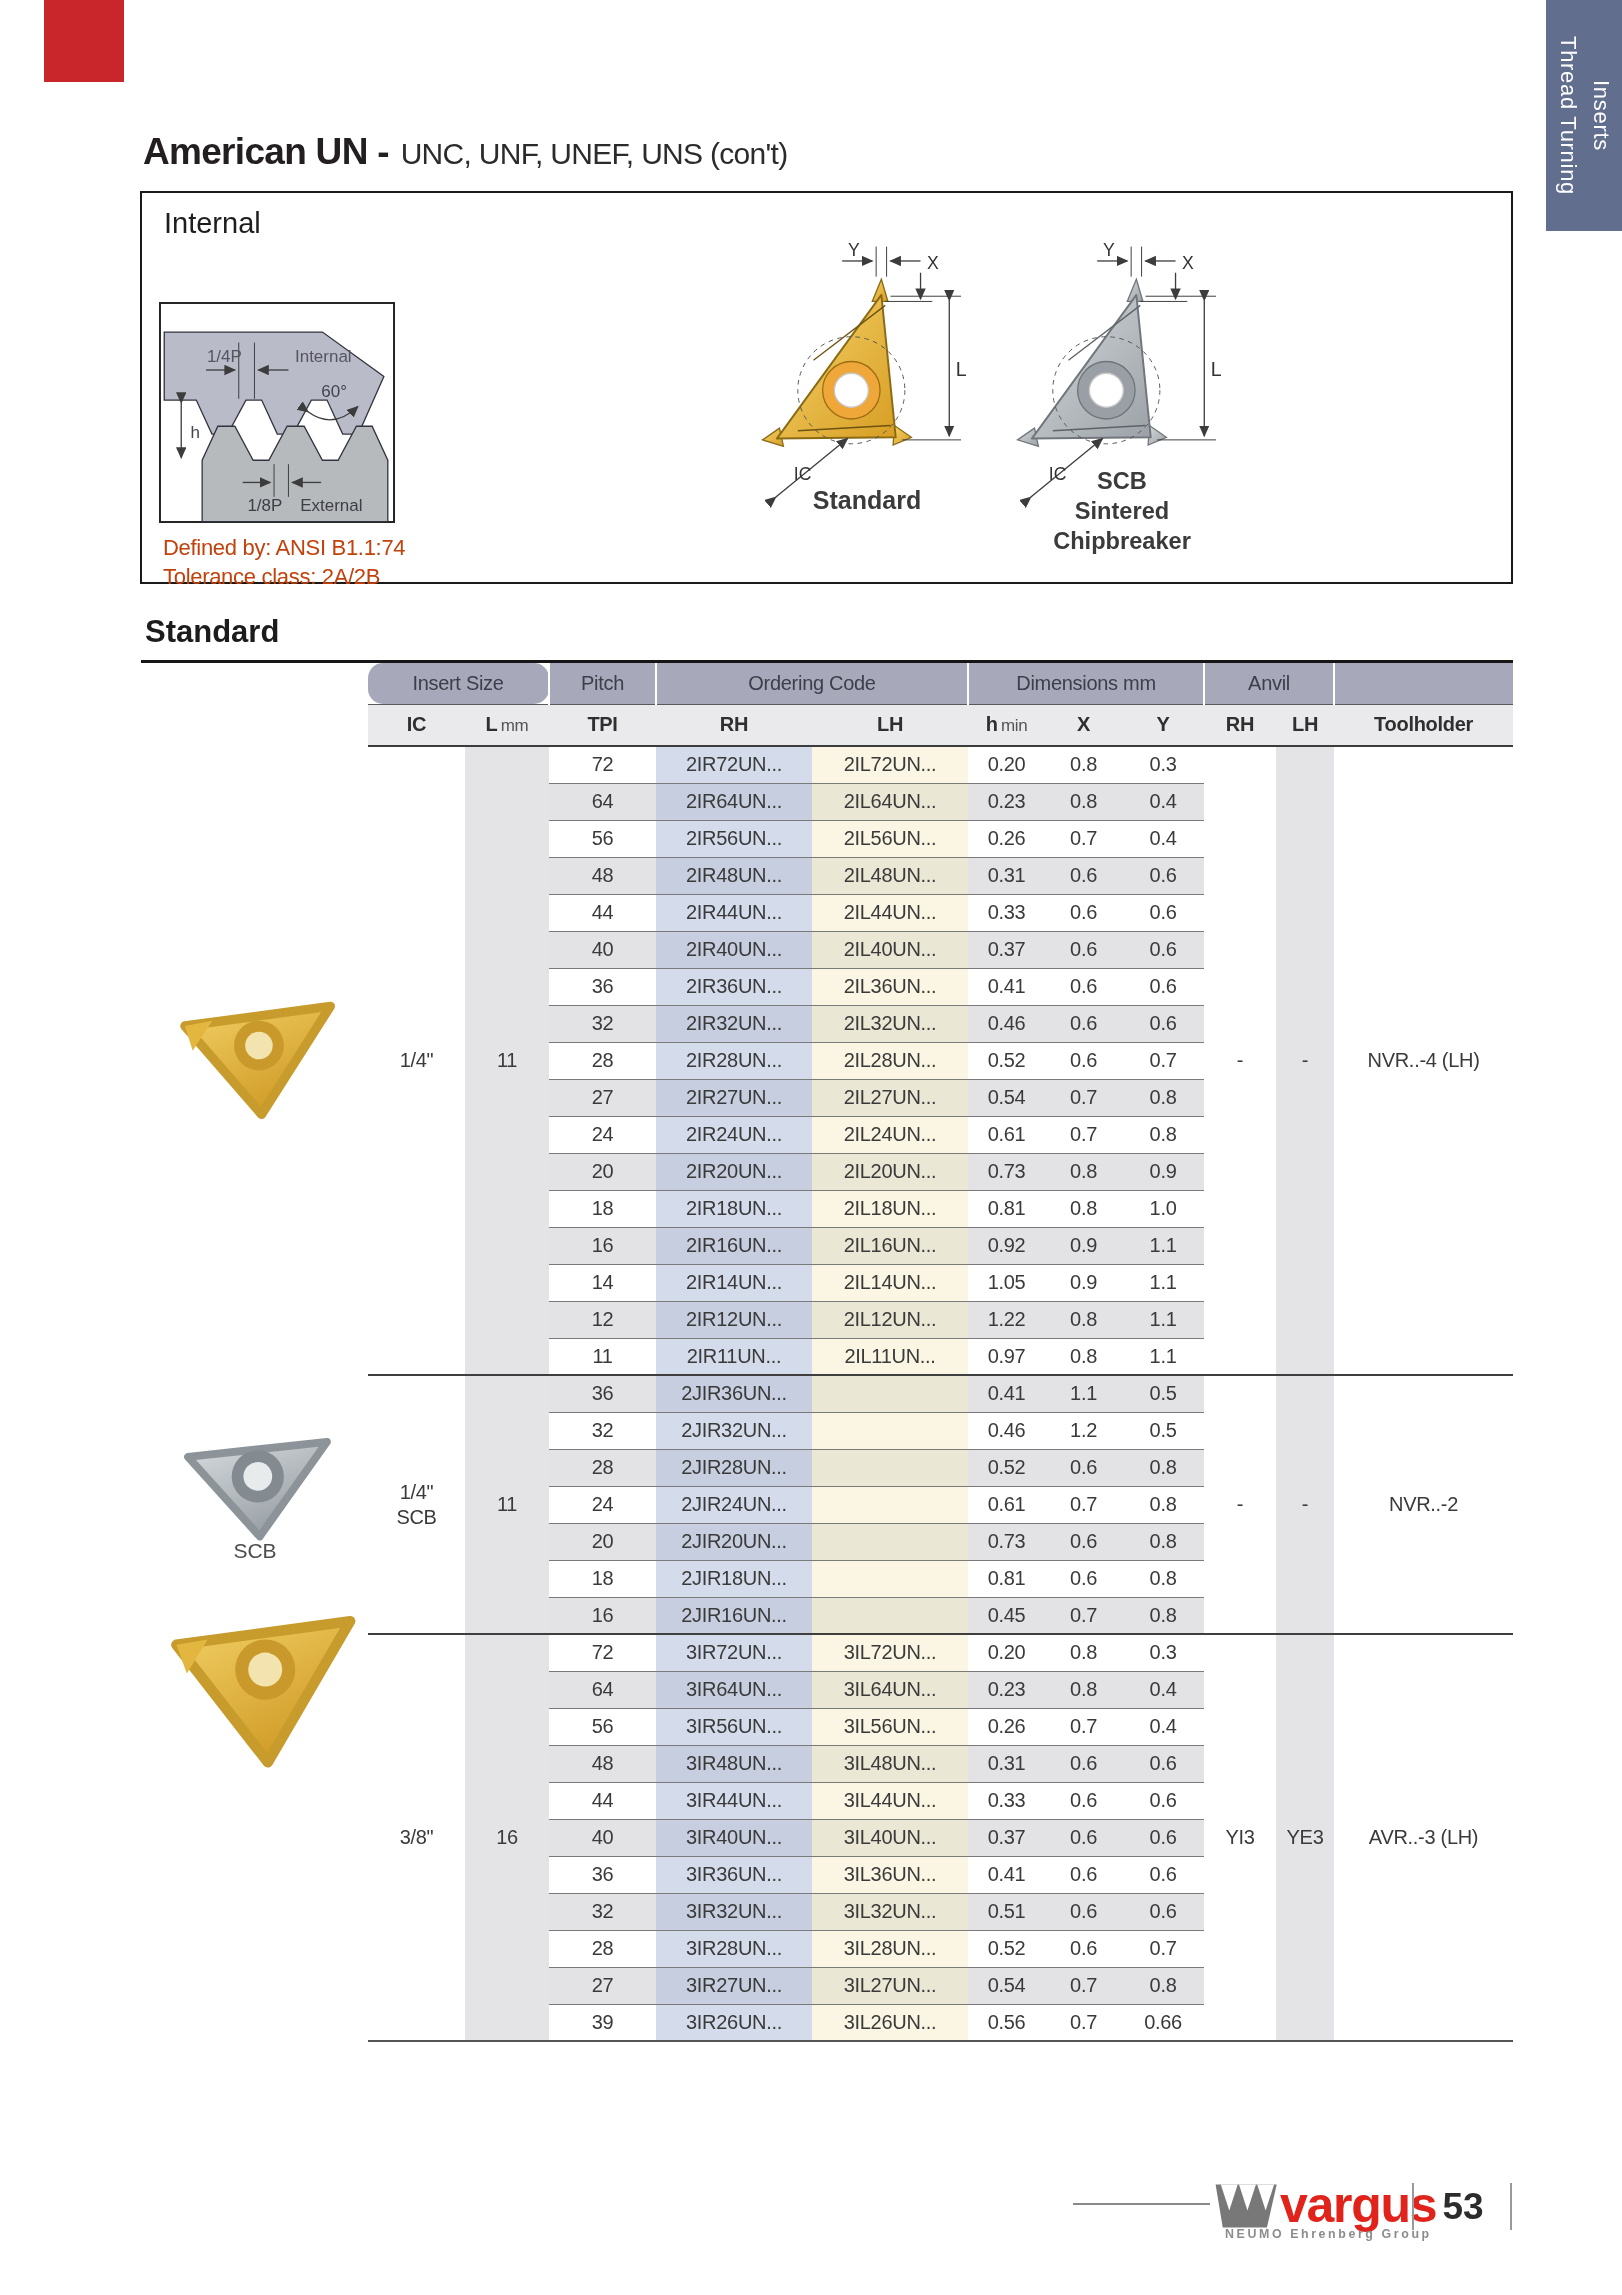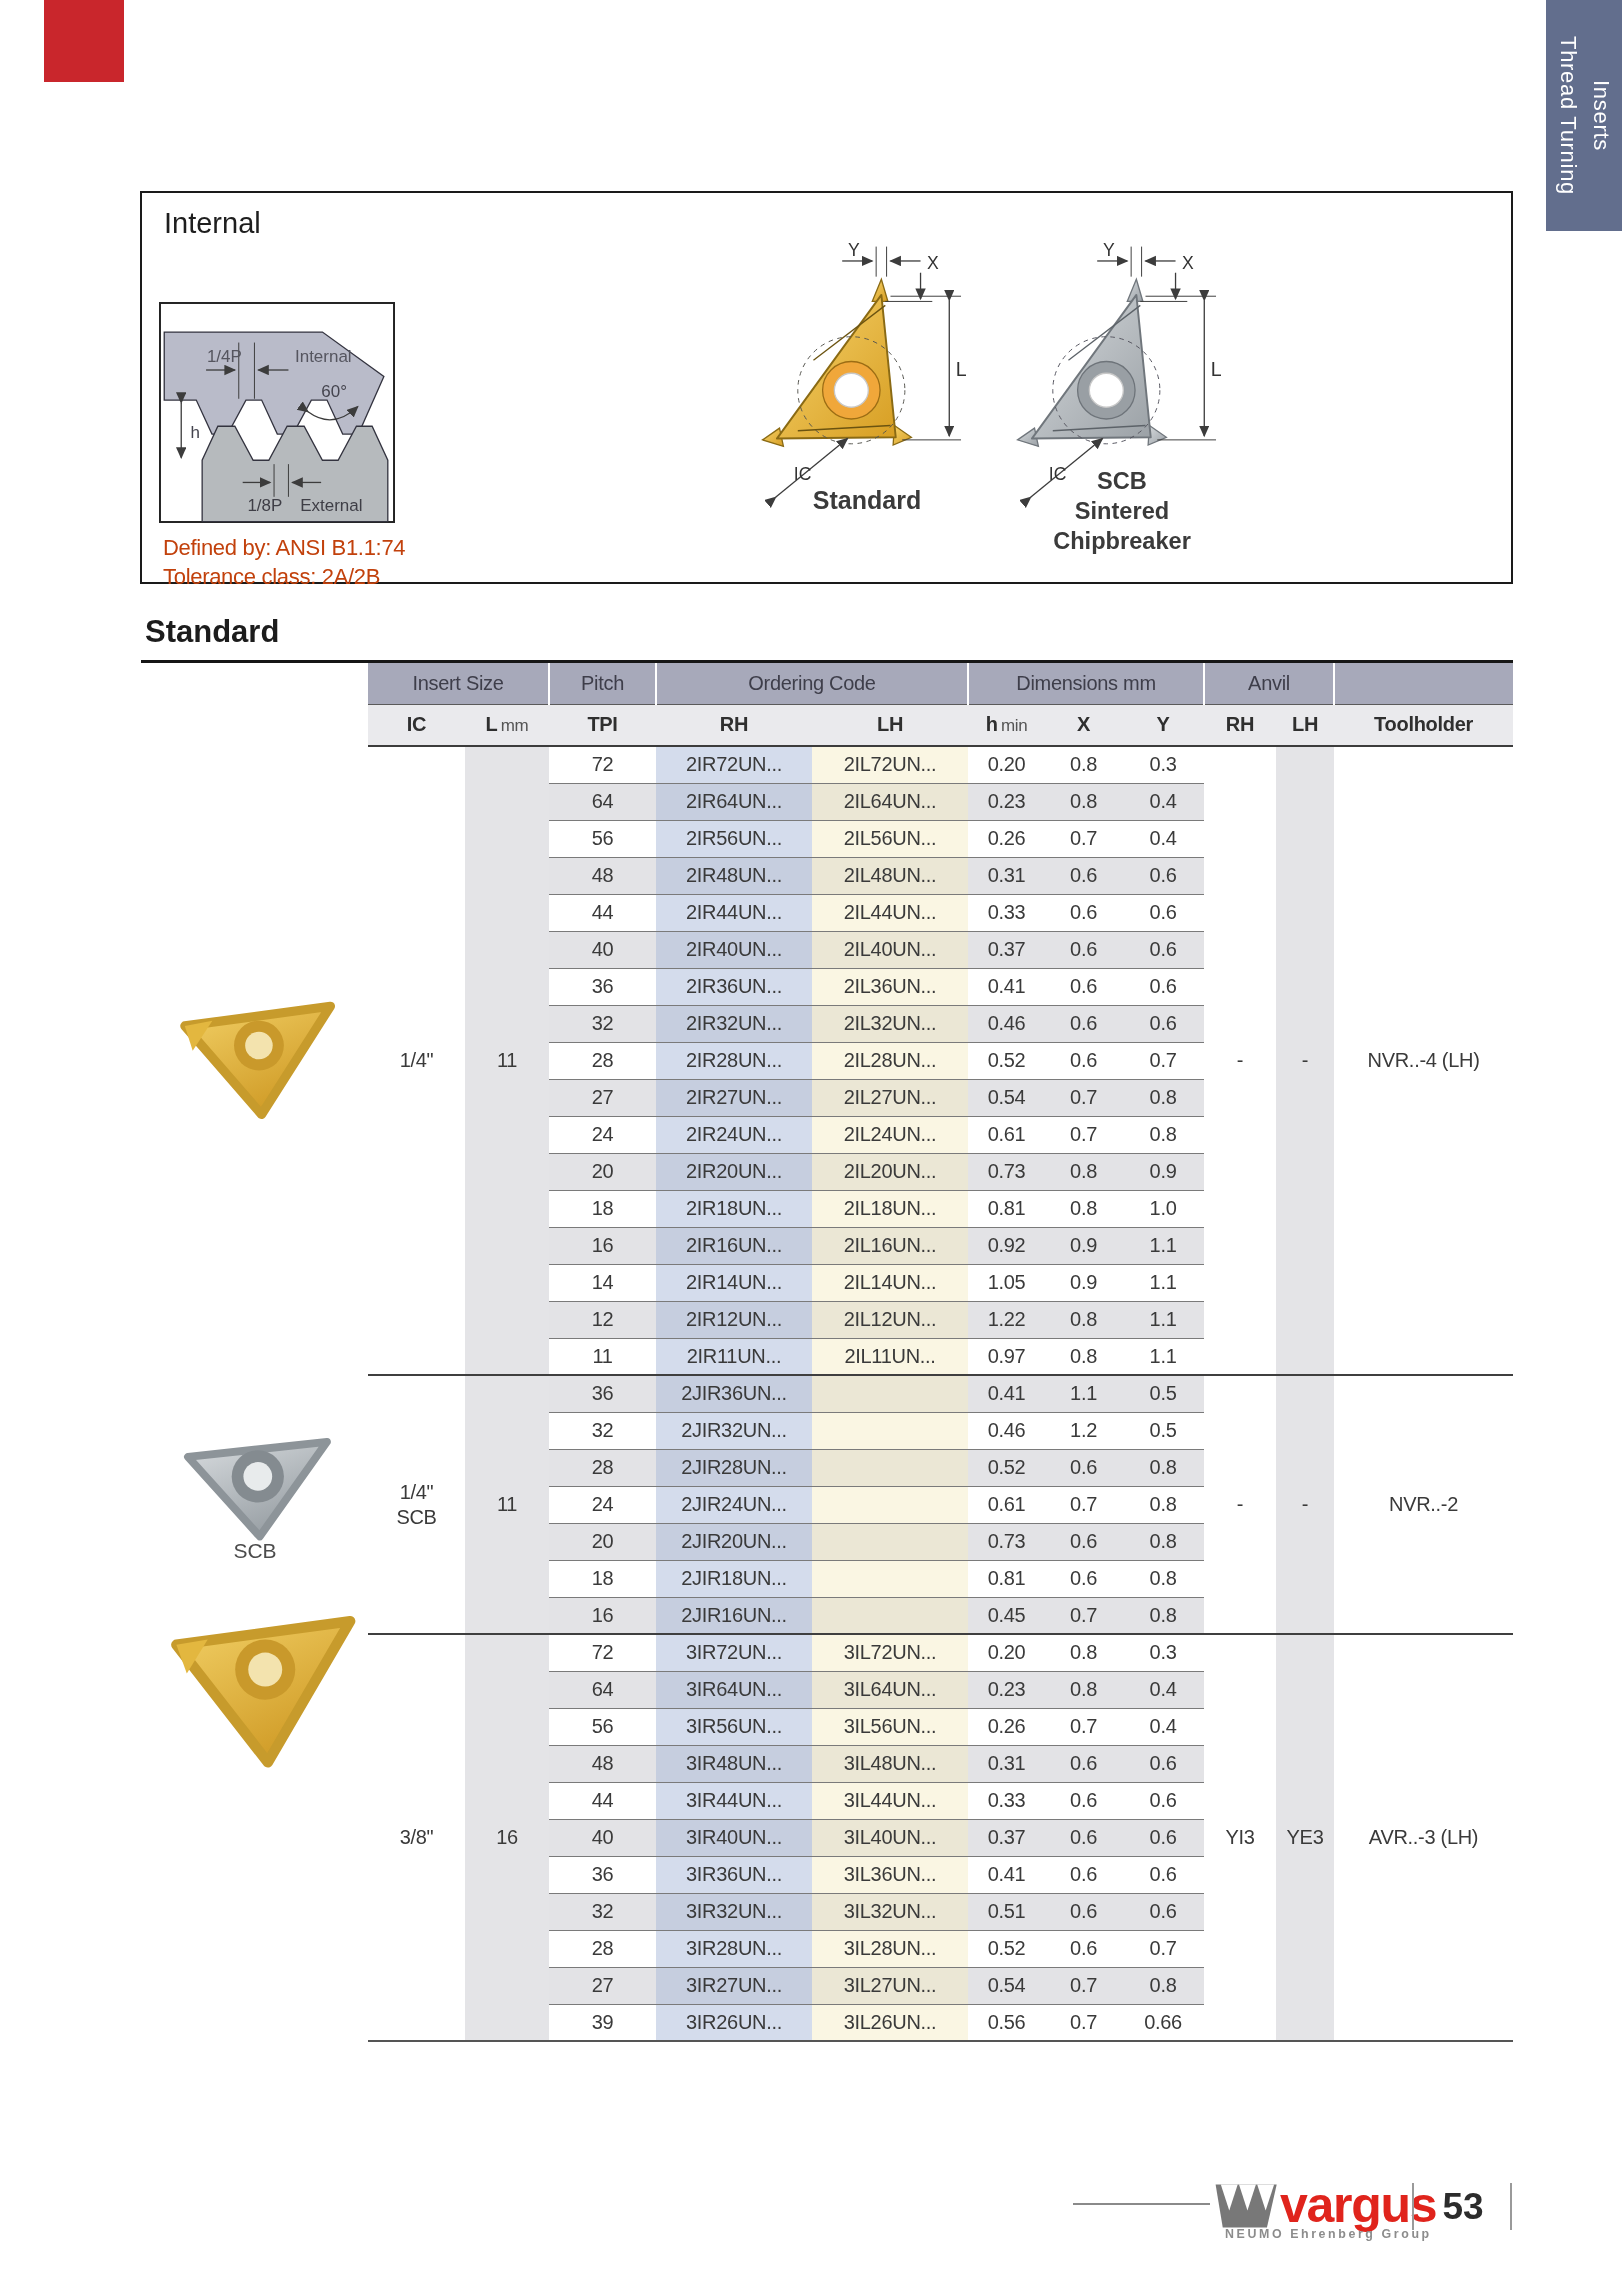--- a/index.html
+++ b/index.html
@@ -41,21 +41,21 @@
   .table-topline { left:141px; top:660px; width:1372px; height:3.3px; background:#161616; }
 
   
   .tablewrap { left:368px; top:663px; }
   table { border-collapse:collapse; table-layout:fixed; width:1144px; border-bottom:2.6px solid #555; }
   th, td { text-align:center; vertical-align:middle; letter-spacing:-0.3px; }
   thead tr.grp th {
     background:#a7a9ba; color:#3e3e4a; font-weight:400; font-size:20px; height:41px;
     border-left:2.6px solid #ffffff;
   }
-  thead tr.grp th:first-child { border-left:none; }
+  thead tr.grp th:first-child { border-left:none;border-radius:15px; }
   thead tr.sub th {
     background:#eaeaed; color:#2f2f2f; font-size:20px; font-weight:700; height:42px;
     border-top:1.3px solid #5a5a5a; border-bottom:2px solid #3c3c3c;
   }
   thead tr.sub th .suf { font-weight:400; font-size:17px; color:#555; margin-left:3.3px; }
   tbody td { height:37px; font-size:20px; color:#3a3a3a; border-top:1.3px solid #7a7a7a; }
   tbody tr:first-child td { border-top:none; }
   tbody tr.group-start td { border-top:2px solid #3f3f3f; }
   tbody td.lab { background:#ffffff; }
   tbody td.band { background:#e4e4e7; }
@@ -85,20 +85,24 @@
 <body>
 
 <div class="page">
 
   <div class="abs red-corner"></div>
   <div class="abs side-tab">
     <span>Thread Turning
 Inserts</span>
   </div>
 
+  <div class="abs title">
+    <span class="main">American UN -</span>
+    <span class="sub">UNC, UNF, UNEF, UNS (con't)</span>
+  </div>
 
   <div class="abs internal-box"></div>
   <div class="abs internal-heading">Internal</div>
 
   <svg class="abs" style="left:159px; top:302px;" width="236" height="221" viewBox="0 0 361 338">
     <defs>
       <marker id="ar" markerWidth="10" markerHeight="10" refX="8" refY="4" orient="auto">
         <path d="M0,0 L9,4 L0,8 Z" fill="#3c3c3c"></path>
       </marker>
     </defs>

